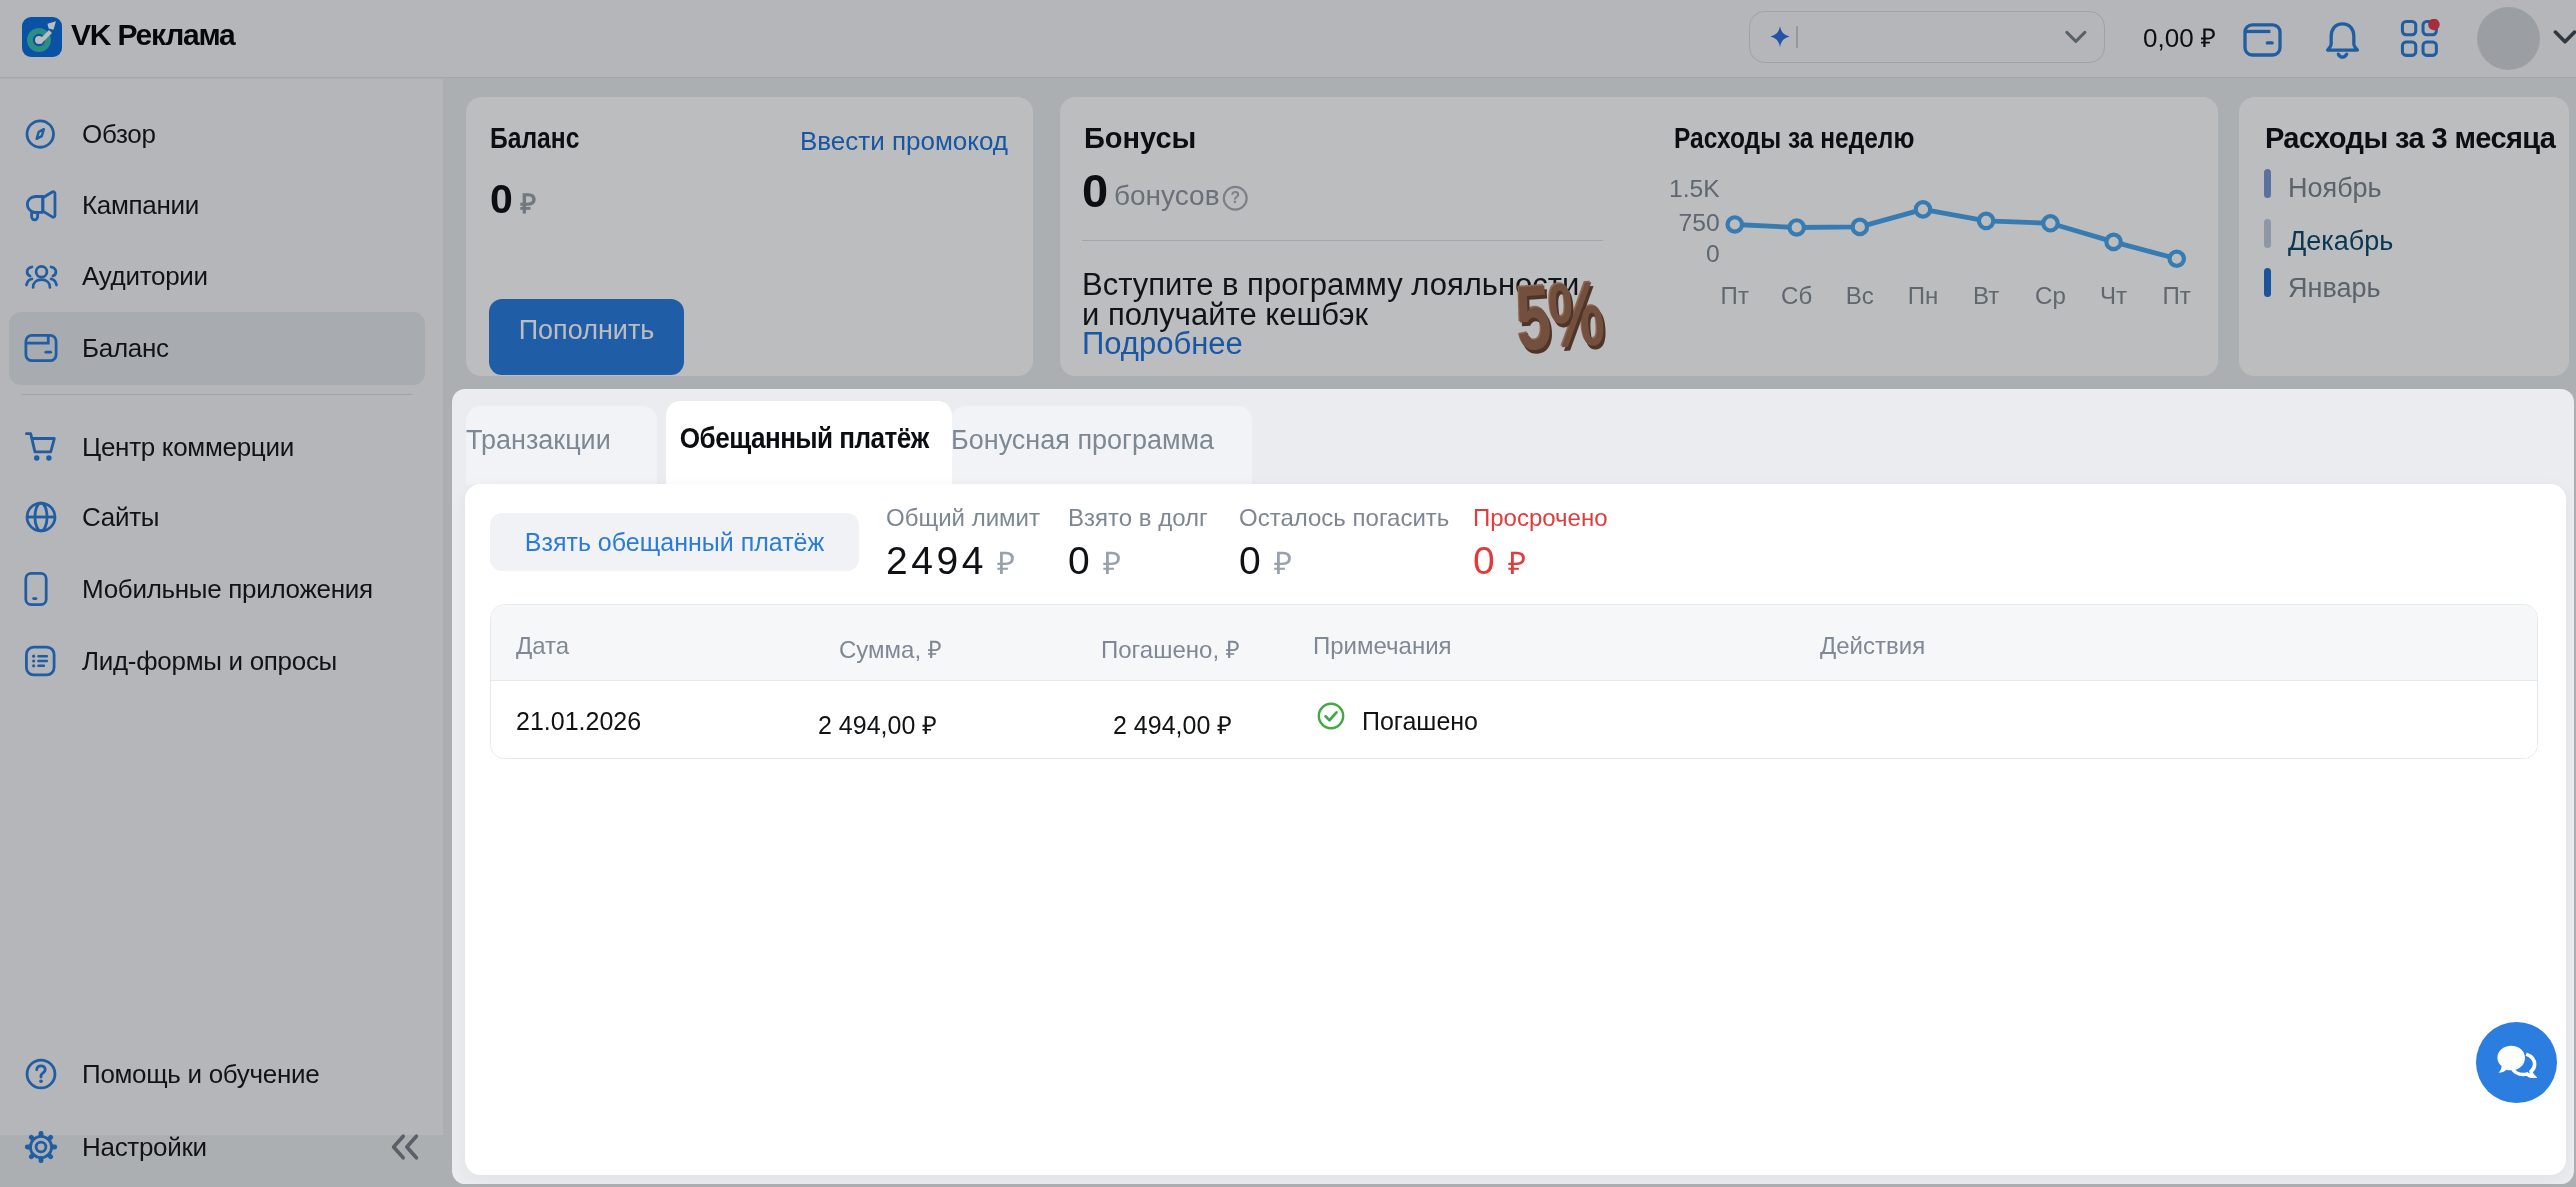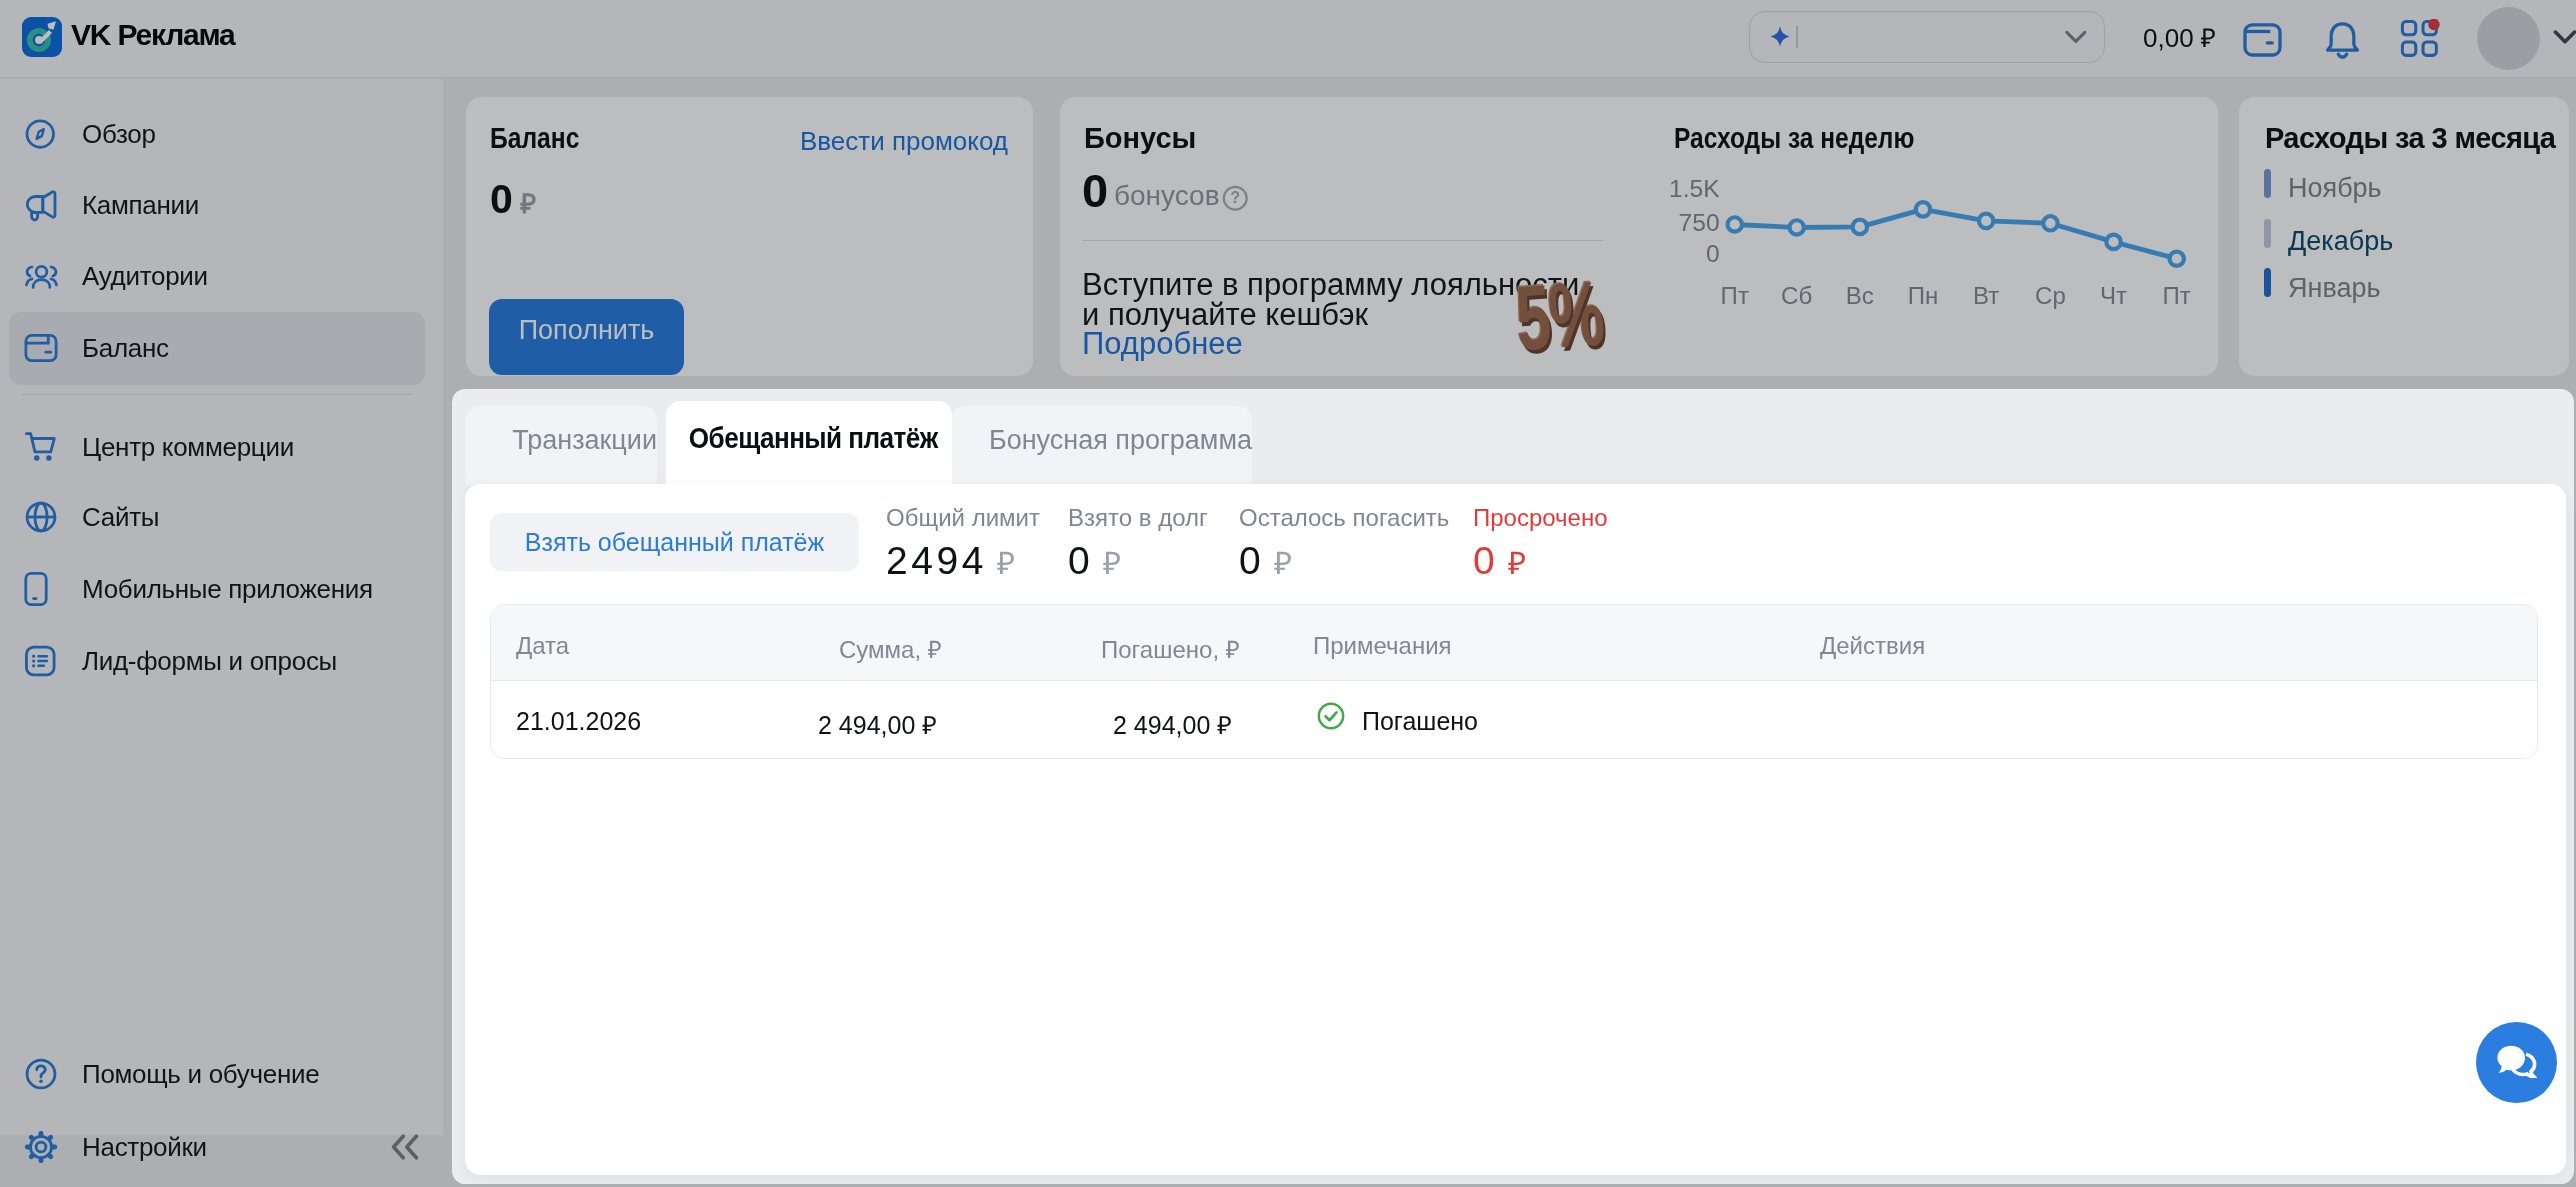--- a/index.html
+++ b/index.html
@@ -26,21 +26,21 @@
 
 .card { position:absolute; top:97px; height:279px; background:#fff; border-radius:15.6px; }
 .chead { position:absolute; left:24px; top:25px; font-size:29px; font-weight:700; color:#0f1114; white-space:nowrap; }
 #card1 { left:466px; width:567px; }
 #card2 { left:1060px; width:668px; }
 #card3 { left:1649px; width:569px; }
 #card4 { left:2239px; width:330px; }
 
 
 #panel { position:absolute; left:465px; top:484px; width:2101px; height:691px; background:#fff; border-radius:15.6px; box-shadow:0 3.6px 14.4px rgba(30,40,60,0.05); }
-.tab { position:absolute; top:406px; height:79px; border-radius:14.4px 14.4px 0 0; background:#f1f3f6; font-size:27px; color:#7e8893; text-align:right; white-space:nowrap; }
+.tab { position:absolute; top:406px; height:79px; border-radius:14.4px 14.4px 0 0; background:#f1f3f6; font-size:27px; color:#7e8893; text-align:left; white-space:nowrap; }
 .tab span { display:inline-block; margin-top:18.7px; }
 #tab2 { left:666px; top:401px; width:286px; height:84px; background:#fff; color:#0b0d10; font-weight:700; letter-spacing:-0.6px; font-size:29px; }
 #tab2 span { transform:scaleX(0.9); transform-origin:50% 50%; margin-top:21px !important; }
 #tab1 { left:466px; width:191px; }
 #tab3 { left:951px; width:301px; }
 
 #spot { position:absolute; left:452px; top:389px; width:2122px; height:795px; border-radius:13.2px; box-shadow:0 0 0 3610px rgba(4,8,12,0.265); pointer-events:none; z-index:50; }
 
 
 #ppbtn { position:absolute; left:25px; top:29px; width:369px; height:58px; border-radius:12px; background:#f0f2f5; color:#2b7cd9; font-size:25px; font-weight:500; text-align:center; line-height:58px; }

